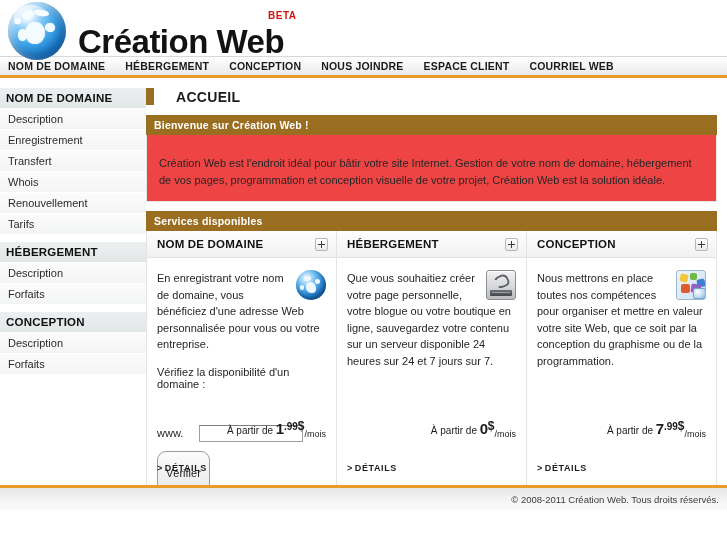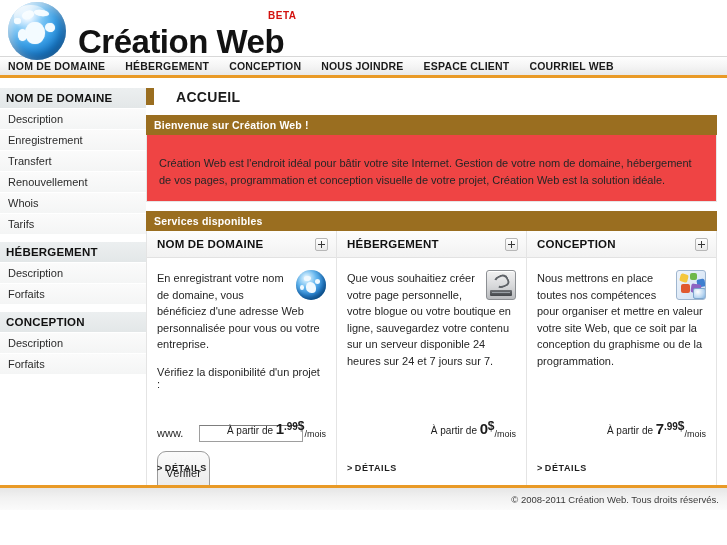--- a/index.html
+++ b/index.html
@@ -281,22 +281,22 @@
       <div class="nav-item">COURRIEL WEB</div>
     </div>
 
   <div class="body-wrap">
 
     <div class="sidebar" id="sidebar">
         <div class="side-head">NOM DE DOMAINE</div>
         <div class="side-link">Description</div>
         <div class="side-link">Enregistrement</div>
         <div class="side-link">Transfert</div>
+        <div class="side-link">Whois</div>
         <div class="side-link">Renouvellement</div>
-        <div class="side-link">Whois</div>
         <div class="side-link">Tarifs</div>
         <div class="side-gap"></div>
         <div class="side-head">HÉBERGEMENT</div>
         <div class="side-link">Description</div>
         <div class="side-link">Forfaits</div>
         <div class="side-gap"></div>
         <div class="side-head">CONCEPTION</div>
         <div class="side-link">Description</div>
         <div class="side-link">Forfaits</div>
       </div>
@@ -319,21 +319,21 @@
           <div class="card">
             <div class="card-head">
               <span class="card-title">NOM DE DOMAINE</span>
               <span class="plus-btn"></span>
             </div>
             <div class="card-body"><div class="card-icon icon-globe">
                 <i class="a"></i>
                 <i class="b"></i>
                 <i class="c"></i>
                 <i class="d"></i>
-              </div><p class="card-desc">En enregistrant votre nom de domaine, vous bénéficiez d'une adresse Web personnalisée pour vous ou votre entreprise.</p><div class="check-label">Vérifiez la disponibilité d'un projet :</div><div class="check-row">
+              </div><p class="card-desc">En enregistrant votre nom de domaine, vous bénéficiez d'une adresse Web personnalisée pour vous ou votre entreprise.</p><div class="check-label">Vérifiez la disponibilité d'un domaine :</div><div class="check-row">
                 <span class="www">www.</span>
                 <input class="domain-input" type="text" value="" placeholder="" style="">
               </div><button class="verify-btn">Vérifier</button></div>
             <div class="price-row"><span class="price-pre">À partir de</span> <span class="price-int">1</span><span class="price-dec">.99</span><span class="price-cur">$</span><span class="price-per">/mois</span></div>
             <div class="details"><span class="chev">&gt;</span><span>DÉTAILS</span></div>
           </div>
           <div class="card">
             <div class="card-head">
               <span class="card-title">HÉBERGEMENT</span>
               <span class="plus-btn"></span>

